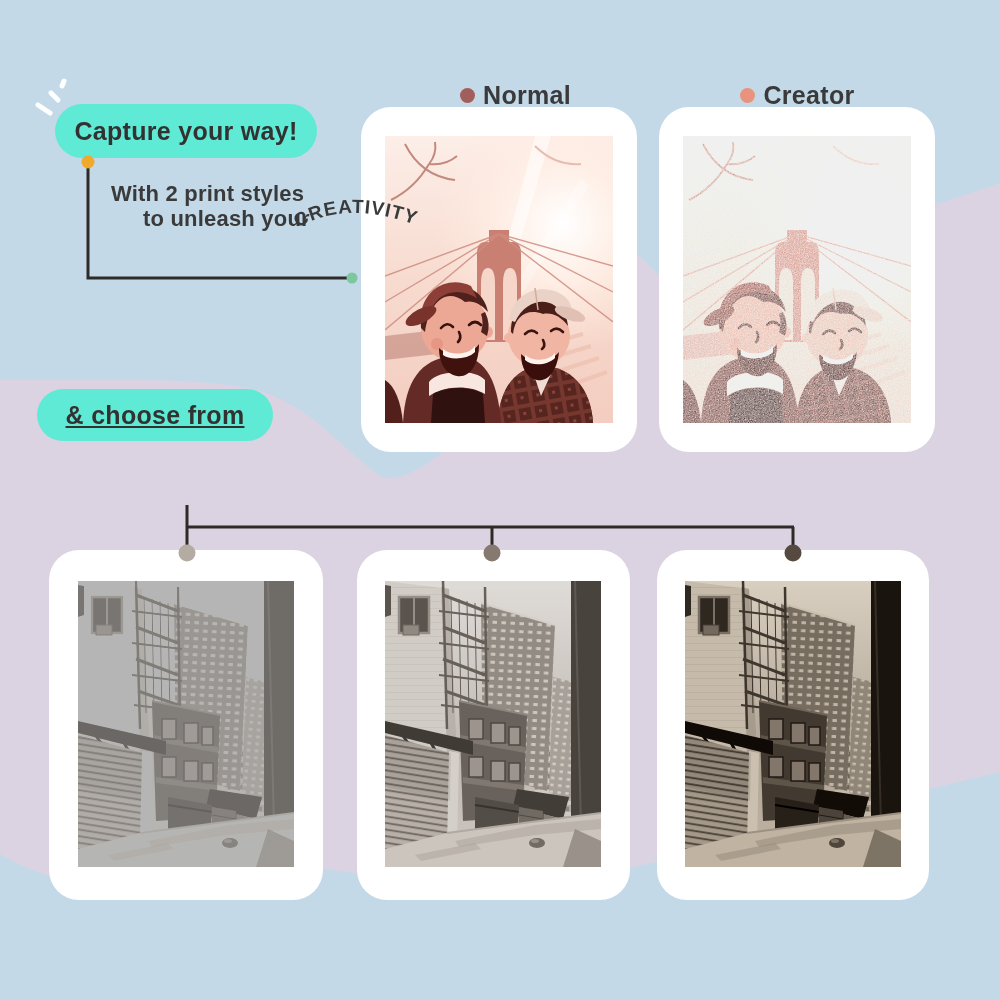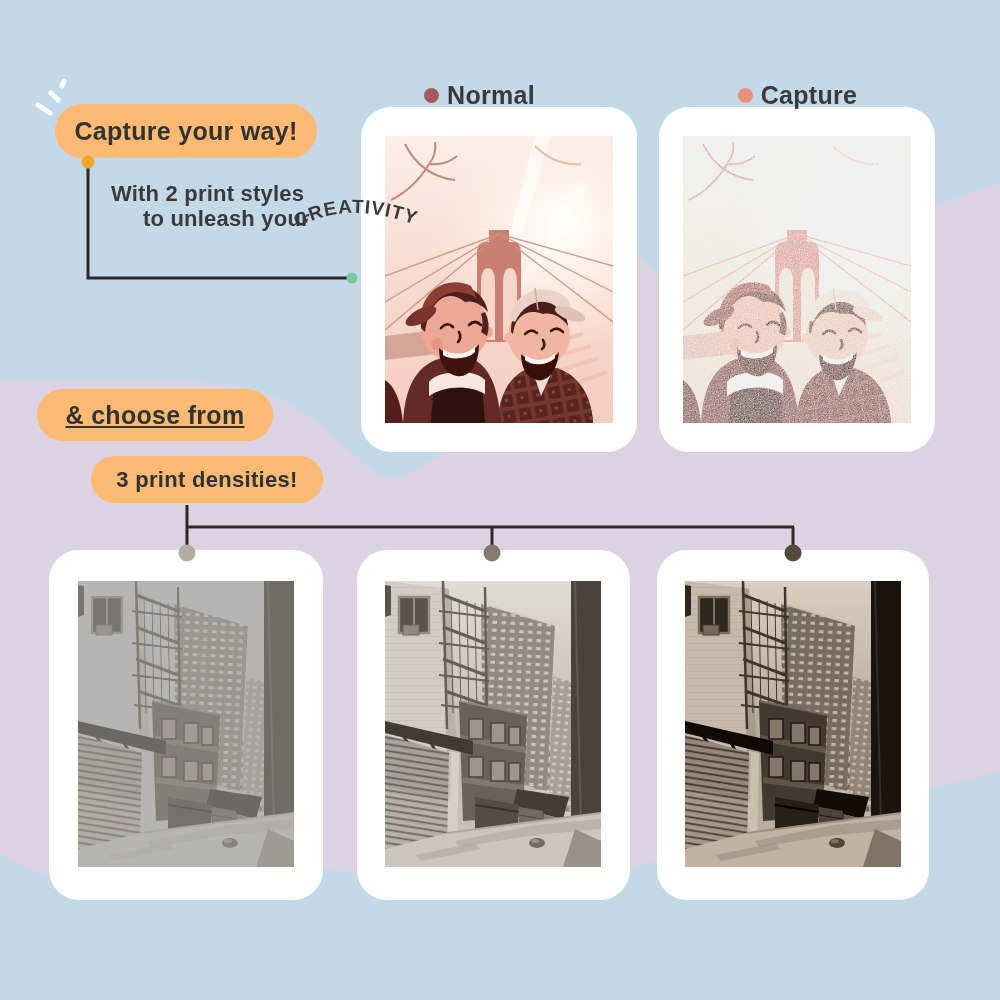--- a/index.html
+++ b/index.html
@@ -4,36 +4,36 @@
 <style>
   html,body{margin:0;padding:0;background:#c3d9e8;}
   .stage{position:relative;width:1000px;height:1000px;overflow:hidden;
          font-family:"Liberation Sans","DejaVu Sans",sans-serif;color:#343434;}
   .stage svg{display:block;}
   .layer{position:absolute;left:0;top:0;width:1000px;height:1000px;pointer-events:none;}
   #bg{z-index:0;}
   .card{position:absolute;background:#ffffff;border-radius:30px;z-index:2;}
   .photo{position:absolute;z-index:3;}
   #overlay{z-index:6;}
-  .bubble{position:absolute;background:#fdba74;border-radius:40px;display:flex;
+  .bubble{position:absolute;background:#5eead4;border-radius:40px;display:flex;
           align-items:center;justify-content:center;white-space:nowrap;
           font-weight:600;color:#333232;z-index:4;letter-spacing:.3px;}
   .bubble-capture{left:55px;top:104px;width:262px;height:54px;font-size:25px;}
   .bubble-choose{left:37px;top:389px;width:236px;height:52px;font-size:25px;text-decoration:underline;}
   .bubble-densities{left:91px;top:456px;width:232px;height:47px;font-size:22px;}
   .subline{position:absolute;left:111px;top:181px;z-index:4;font-size:22px;
            font-weight:700;color:#3a3a3a;line-height:25px;letter-spacing:.2px;}
   .subline .l2{margin-left:32px;}
   .creativity{position:absolute;left:294px;top:192px;width:146px;height:52px;z-index:5;}
   .creativity text{font-family:"Liberation Sans","DejaVu Sans",sans-serif;
                    font-size:19px;font-weight:700;fill:#3a3a3a;letter-spacing:1px;}
   .style-label{position:absolute;top:81px;height:28px;display:flex;align-items:center;
                justify-content:center;gap:7px;z-index:4;font-size:25px;font-weight:600;
                color:#3a3a3a;letter-spacing:.3px;}
-  #label-normal{left:341px;width:276px;}
+  #label-normal{left:377px;width:276px;}
   #label-creator{left:659px;width:276px;}
   .ph-light{filter:brightness(1.32) contrast(.42);}
   .ph-mid{filter:brightness(1.02) contrast(.92);}
   .ph-dark{filter:brightness(.8) contrast(1.38) sepia(.22);}
   .ph-grain{filter:brightness(1.07) contrast(.88);}
 </style>
 </head>
 <body>
 
 <div class="stage">
@@ -252,40 +252,37 @@
   <div class="style-label" id="label-normal">
     <svg width="17" height="17">
       <circle cx="8.5" cy="8.5" r="7.5" fill="#a25e5b"></circle>
     </svg>
     <span>Normal</span>
   </div>
   <div class="style-label" id="label-creator">
     <svg width="17" height="17">
       <circle cx="8.5" cy="8.5" r="7.5" fill="#e9937e"></circle>
     </svg>
-    <span>Capture</span>
+    <span>Creator</span>
   </div>
 
   <div class="card" style="left:361px;top:107px;width:276px;height:345px;">
     <svg class="photo" style="left:24px;top:29px;" width="228" height="287" viewBox="0 0 228 287" aria-label="Two friends in caps laughing in a selfie in front of a suspension bridge, warm red-tinted print">
       <use href="#scene-selfie"></use>
     </svg>
   </div>
   <div class="card" style="left:659px;top:107px;width:276px;height:345px;">
     <svg class="photo ph-grain" style="left:24px;top:29px;" width="228" height="287" viewBox="0 0 228 287" aria-label="Two friends in caps laughing in a selfie in front of a suspension bridge, warm red-tinted print">
       <use href="#scene-selfie"></use>
       <rect width="228" height="287" filter="url(#grainF)" opacity=".8"></rect>
     </svg>
   </div>
 
   <div class="bubble bubble-choose">
     <span>&amp; choose from</span>
-  </div>
-  <div class="bubble bubble-densities">
-    <span>3 print densities!</span>
   </div>
 
   <div class="card" style="left:49px;top:550px;width:274px;height:350px;">
     <svg class="photo ph-light" style="left:29px;top:31px;" width="216" height="286" viewBox="0 0 216 286" aria-label="Monochrome city alley with fire escape, roller shutter door and skyscrapers">
       <use href="#scene-alley"></use>
     </svg>
   </div>
   <div class="card" style="left:357px;top:550px;width:273px;height:350px;">
     <svg class="photo ph-mid" style="left:28px;top:31px;" width="216" height="286" viewBox="0 0 216 286" aria-label="Monochrome city alley with fire escape, roller shutter door and skyscrapers">
       <use href="#scene-alley"></use>

